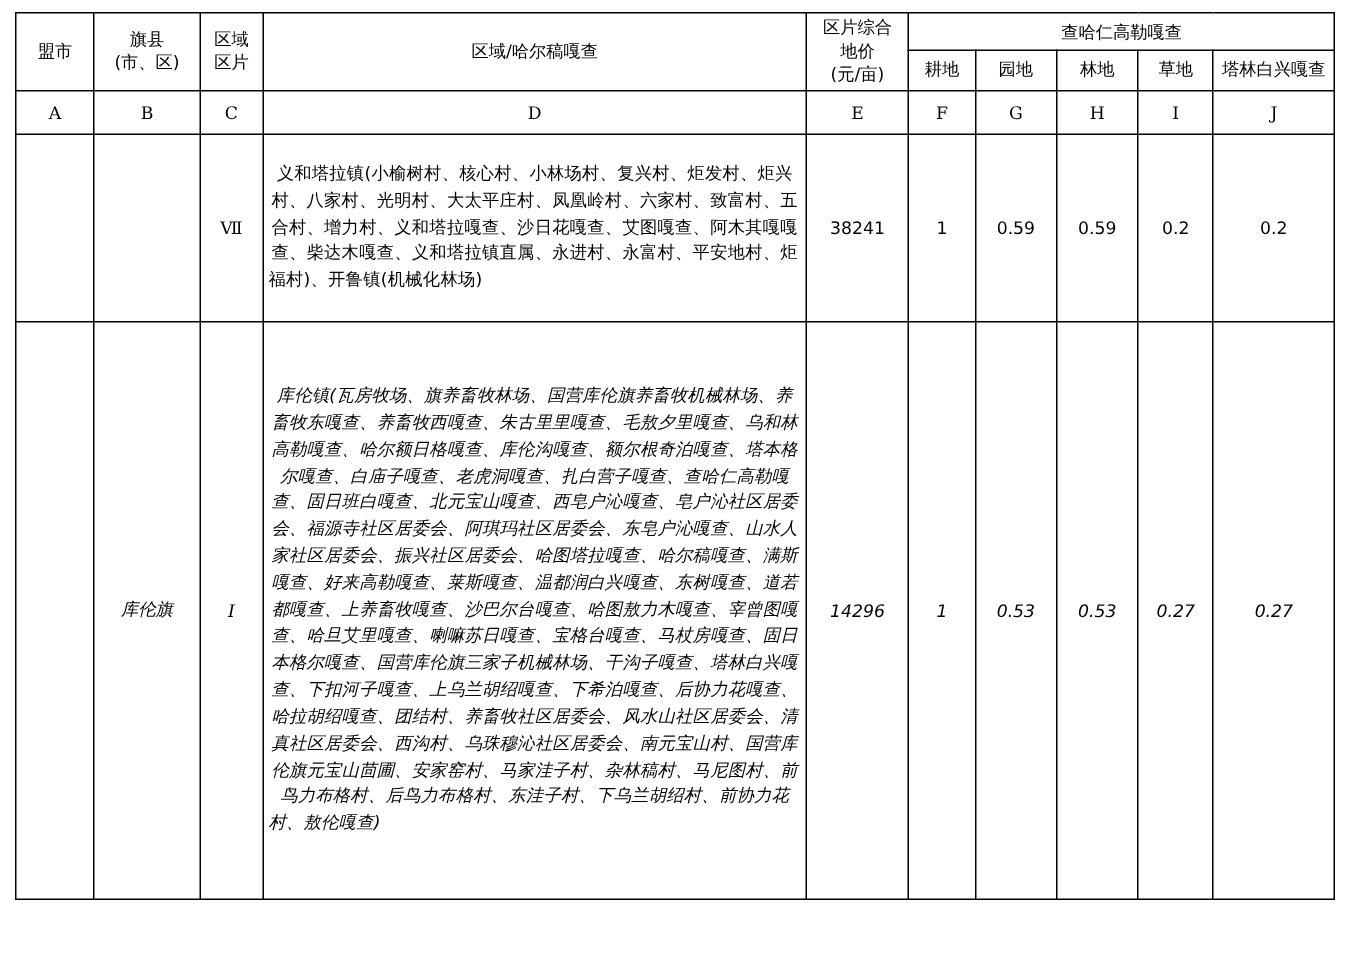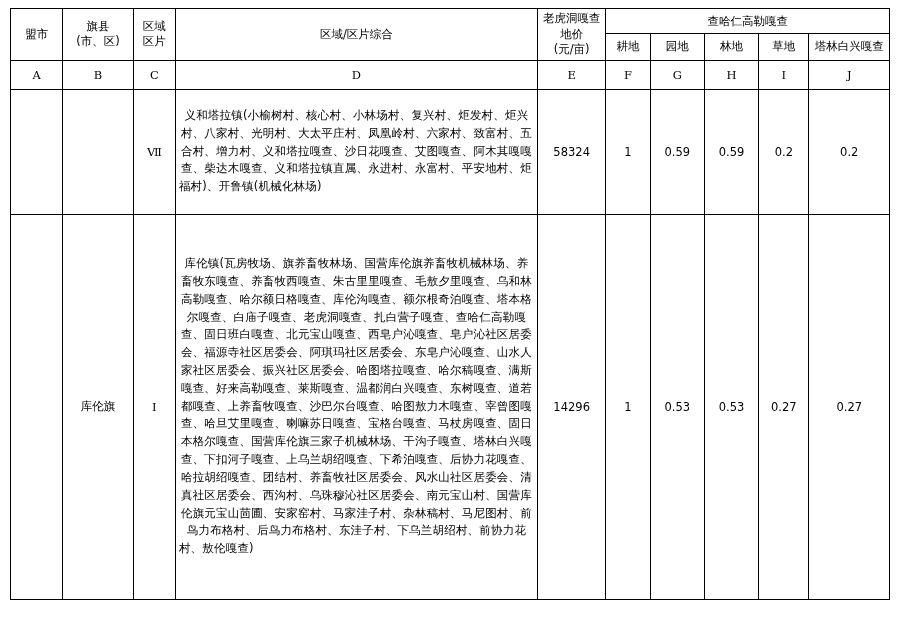--- a/index.html
+++ b/index.html
@@ -69,21 +69,21 @@
   .c-qi { width: 70px; }
   .c-qu { width: 42px; }
   .c-desc { width: 360px; }
   .c-price { width: 68px; }
   .c-f { width: 44px; }
   .c-g { width: 54px; }
   .c-h { width: 54px; }
   .c-i { width: 50px; }
   .c-j { width: 80px; }
   .row-1 td { height: 120px; }
-  .row-2 td { height: 380px; }
+  .row-2 td { height: 380px; font-style: italic; }
 </style>
 </head>
 <body>
 
 <div class="page">
   <table class="land-table">
     <colgroup>
       <col class="c-meng">
         <col class="c-qi">
         <col class="c-qu">
@@ -99,23 +99,23 @@
       <tr>
         <th class="hdr-cell" rowspan="2">盟市</th>
         <th class="hdr-cell" rowspan="2">
           <div>旗县</div>
           <div>(市、区)</div>
         </th>
         <th class="hdr-cell" rowspan="2">
           <div>区域</div>
           <div>区片</div>
         </th>
-        <th class="hdr-cell" rowspan="2">区域/区片综合</th>
+        <th class="hdr-cell" rowspan="2">区域/哈尔稿嘎查</th>
         <th class="hdr-cell" rowspan="2">
-          <div>老虎洞嘎查</div>
+          <div>区片综合</div>
           <div>地价</div>
           <div>(元/亩)</div>
         </th>
         <th class="hdr-group" colspan="5">查哈仁高勒嘎查</th>
       </tr>
       <tr>
         <th class="hdr-cell">耕地</th>
         <th class="hdr-cell">园地</th>
         <th class="hdr-cell">林地</th>
         <th class="hdr-cell">草地</th>
@@ -133,21 +133,21 @@
         <td>I</td>
         <td>J</td>
       </tr>
     </thead>
     <tbody>
       <tr class="row-1">
         <td class="name-cell"></td>
         <td class="name-cell"></td>
         <td class="roman">Ⅶ</td>
         <td class="desc">义和塔拉镇(小榆树村、核心村、小林场村、复兴村、炬发村、炬兴村、八家村、光明村、大太平庄村、凤凰岭村、六家村、致富村、五合村、增力村、义和塔拉嘎查、沙日花嘎查、艾图嘎查、阿木其嘎嘎查、柴达木嘎查、义和塔拉镇直属、永进村、永富村、平安地村、炬福村)、开鲁镇(机械化林场)</td>
-        <td class="num">58324</td>
+        <td class="num">38241</td>
         <td class="num">1</td>
         <td class="num">0.59</td>
         <td class="num">0.59</td>
         <td class="num">0.2</td>
         <td class="num">0.2</td>
       </tr>
       <tr class="row-2">
         <td class="name-cell"></td>
         <td class="name-cell">库伦旗</td>
         <td class="roman">Ⅰ</td>

